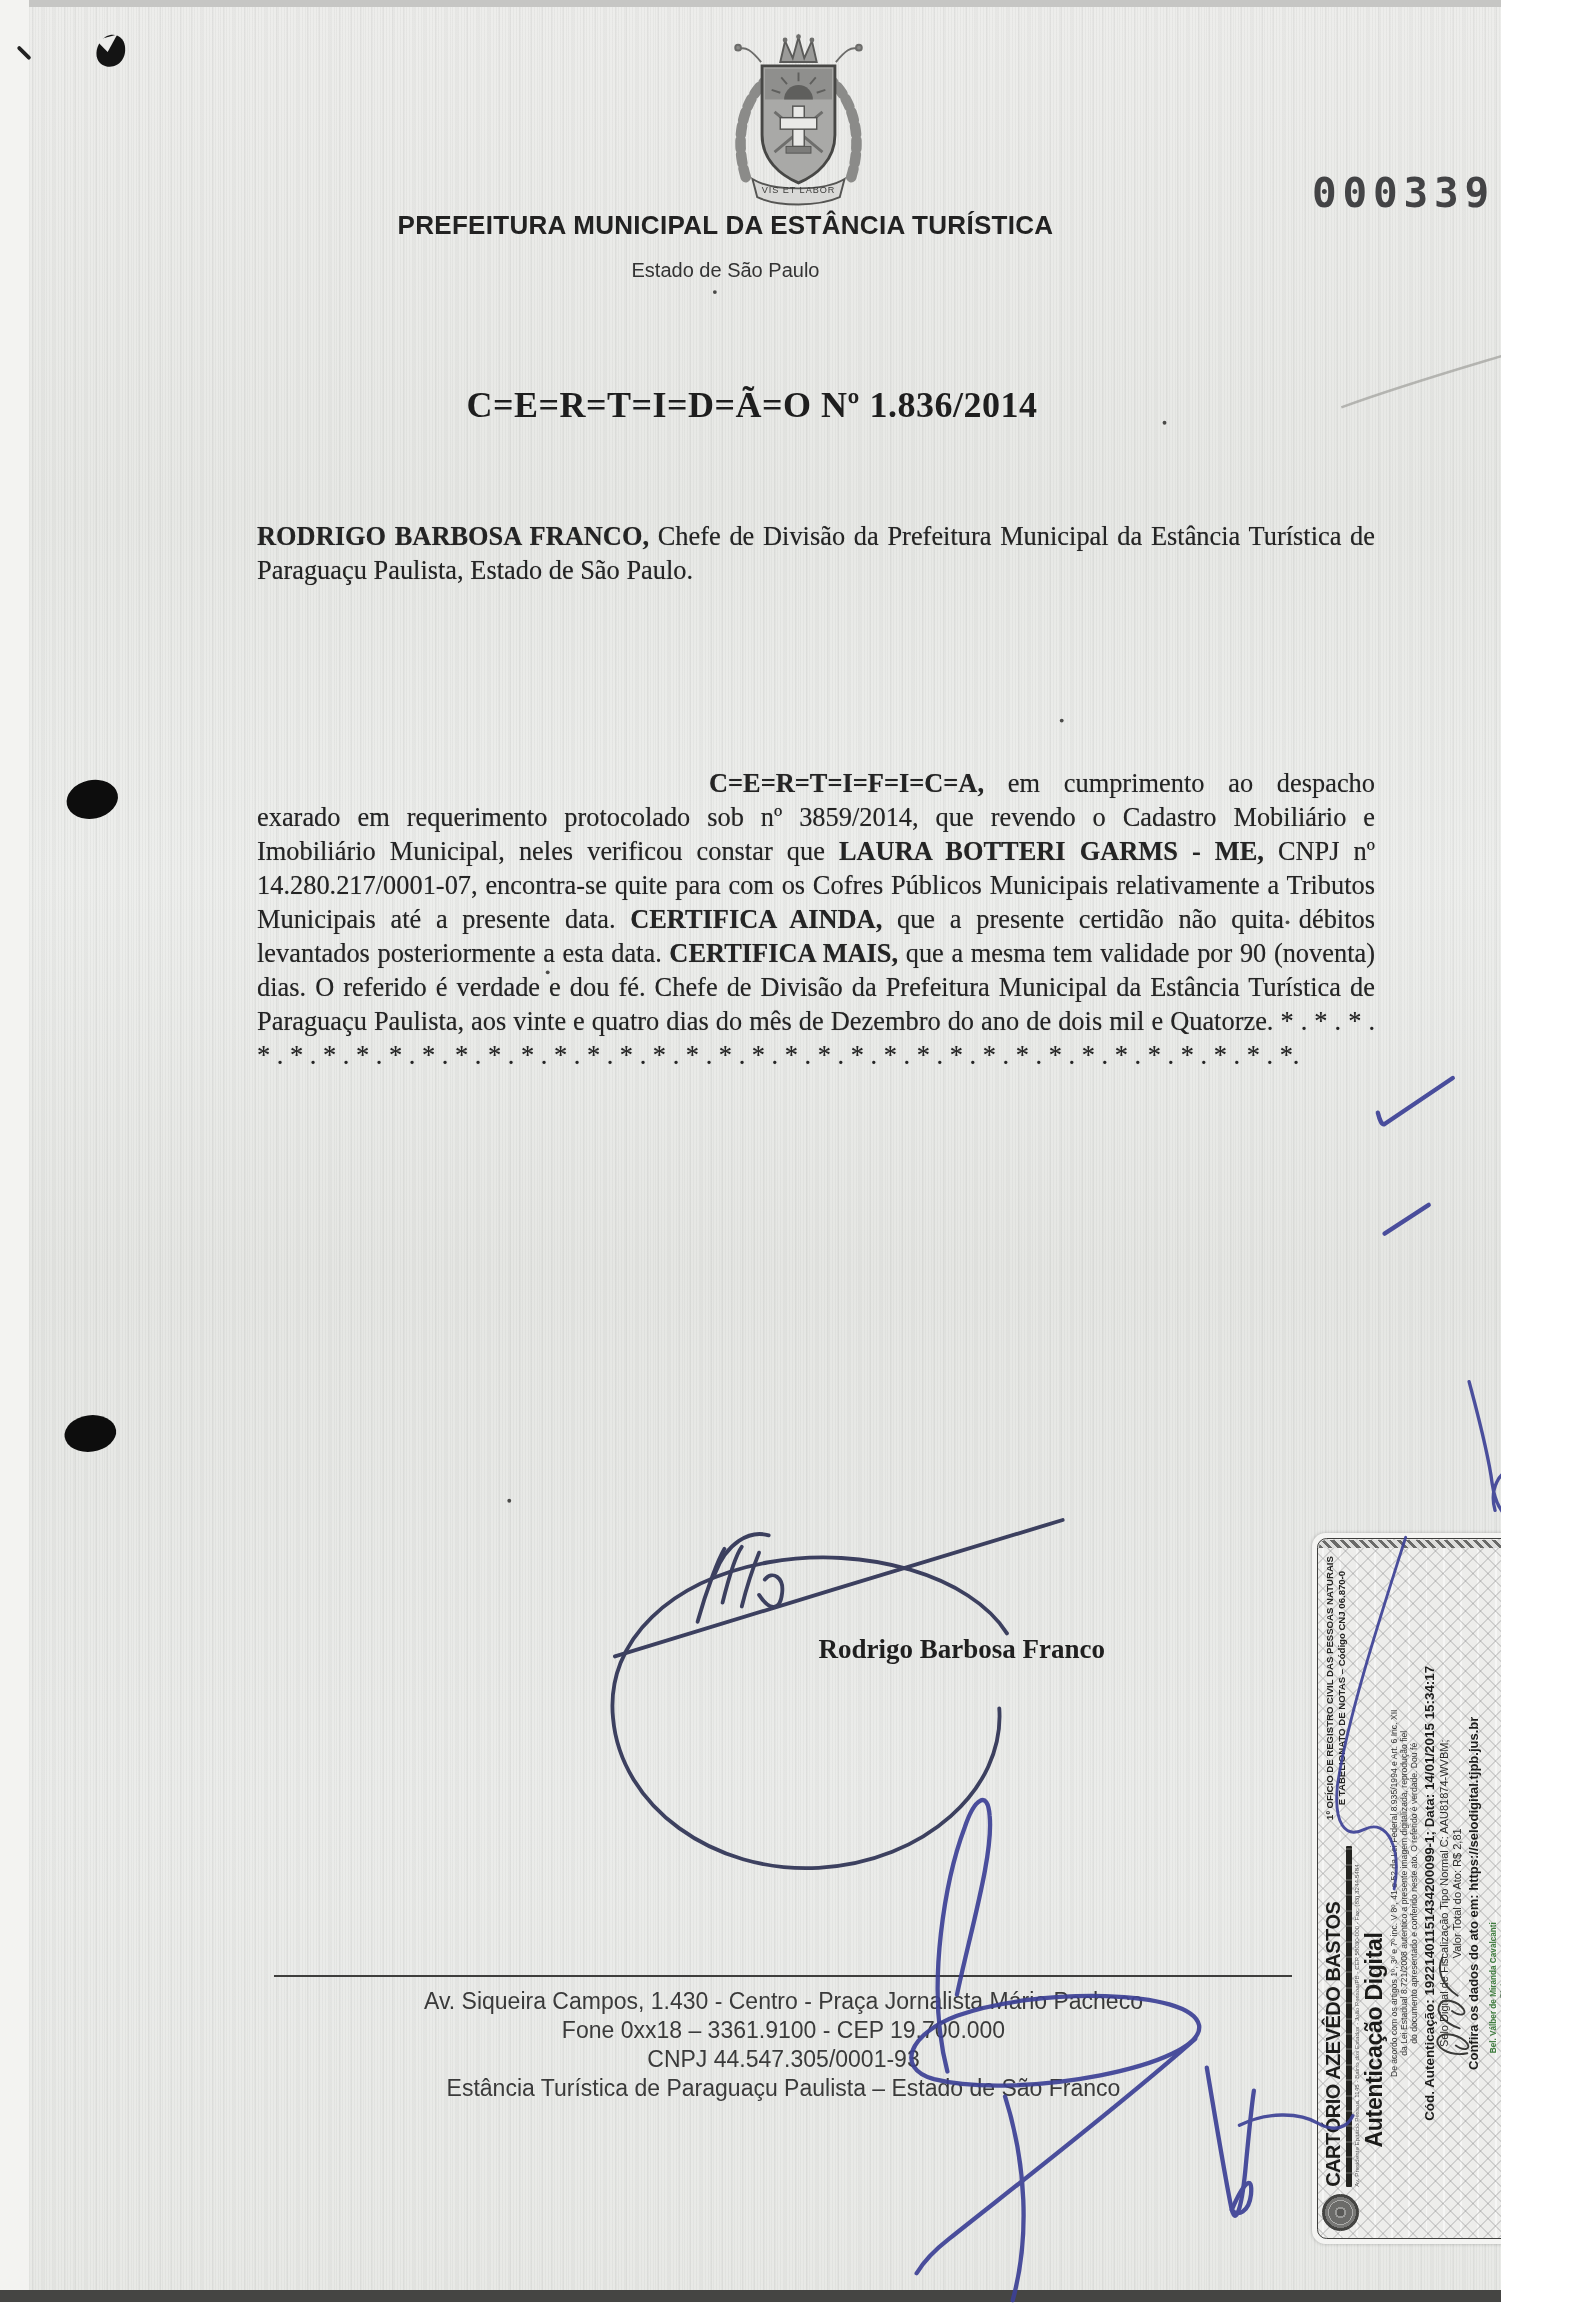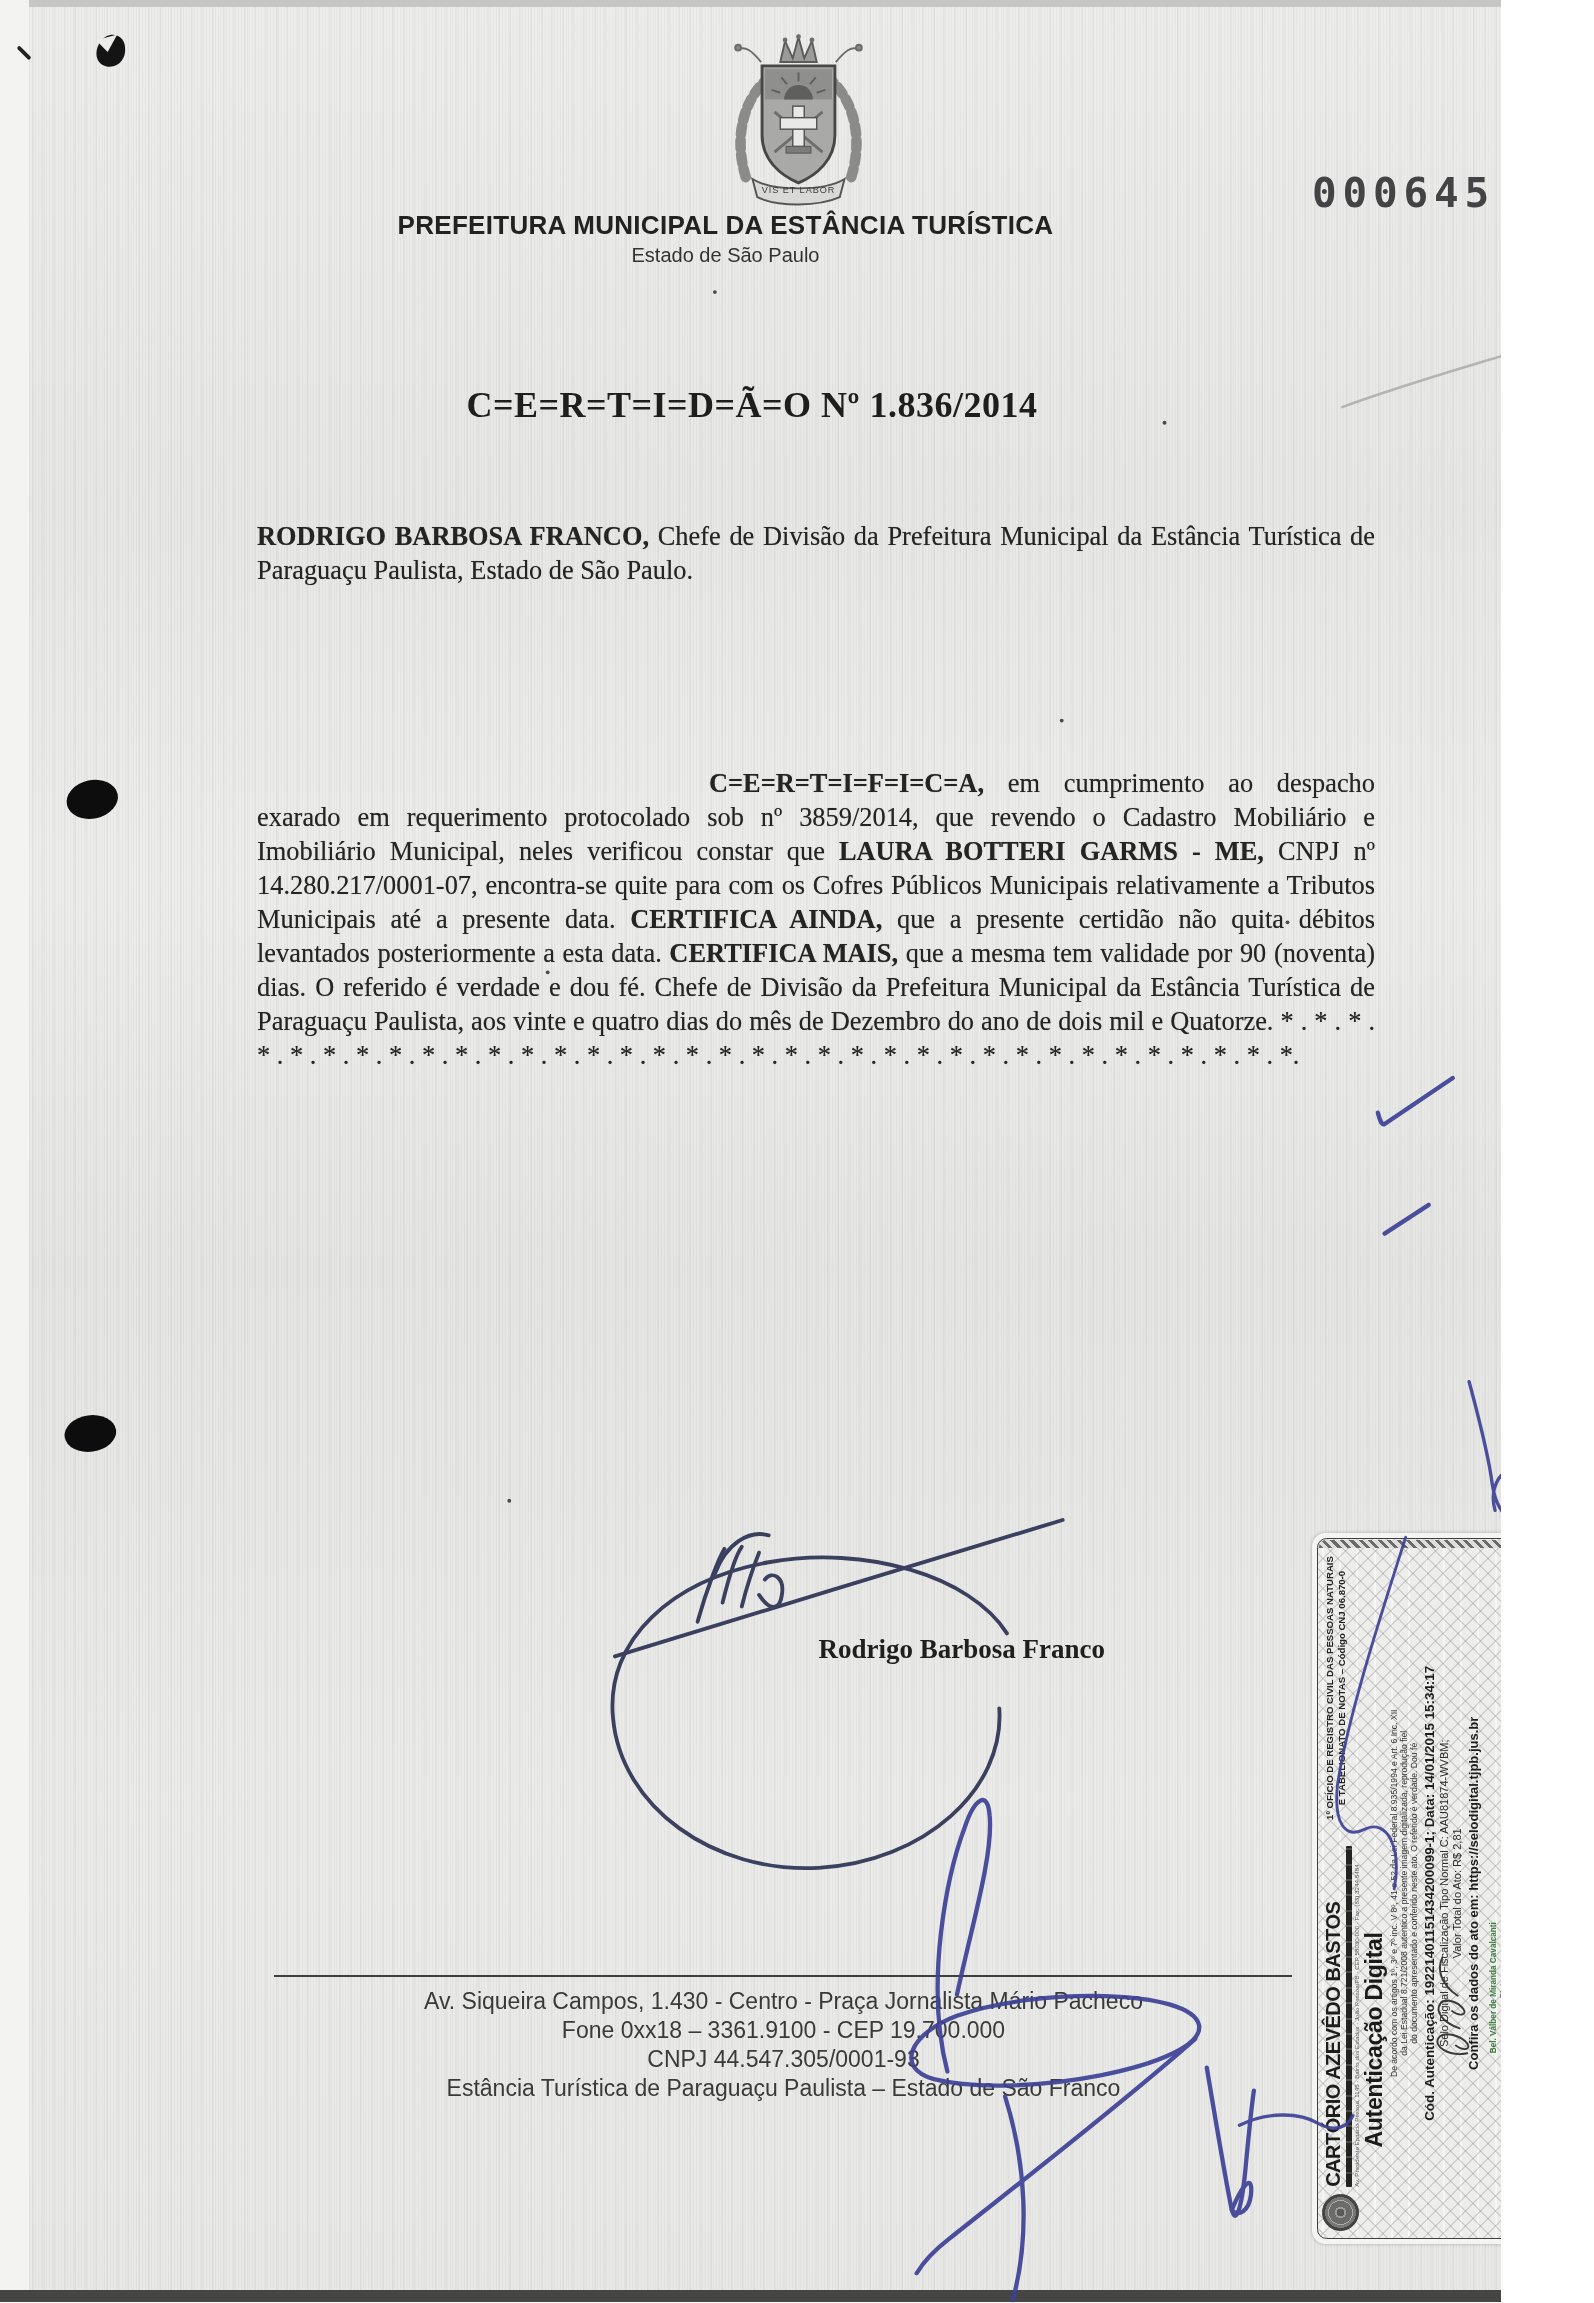--- a/index.html
+++ b/index.html
@@ -16,21 +16,21 @@
   .edge-right-dark{position:absolute;left:1579px;top:0;width:11.5px;height:100%;background:#2a2a28;}
   .edge-right-white{position:absolute;left:1591px;top:0;width:3.8px;height:100%;background:#fafafa;}
   .edge-bottom{position:absolute;left:0;top:2290px;width:100%;height:11.5px;background:#454543;}
   .edge-bottom-white{position:absolute;left:0;top:2302px;width:100%;height:1.9px;background:#fdfdfd;}
 
   .crest{position:absolute;left:717px;top:33px;}
   .header-text{position:absolute;left:149px;top:210px;width:1153px;text-align:center;
     font-family:"Liberation Sans",sans-serif;color:#222;}
   .header-text .l1{font-size:26px;font-weight:bold;letter-spacing:0.3px;}
   .header-text .l2{font-size:25px;font-weight:bold;margin-top:2.9px;}
-  .header-text .l3{font-size:20px;margin-top:3px;color:#333;}
+  .header-text .l3{font-size:20px;margin-top:18px;color:#333;}
 
   .stamp-number{position:absolute;left:1312px;top:169px;font-family:"DejaVu Sans Mono",monospace;
     font-size:41px;font-weight:600;letter-spacing:5.8px;color:#2d2d30;opacity:.88;}
 
   .doc-title{position:absolute;left:257px;top:384px;width:990px;text-align:center;
     font-size:36px;font-weight:bold;color:#1e1e1e;letter-spacing:0.5px;}
 
   .para{position:absolute;left:257px;width:1118px;font-size:26.4px;line-height:34px;
     text-align:justify;color:#242424;text-shadow:0 0 0.7px rgba(60,60,60,.55);}
   .para1{top:519px;}
@@ -123,21 +123,21 @@
     <path d="M37,152 C58,165 112,165 133,152 L128,171 C106,181 64,181 42,171 Z" fill="#d9d9d7" stroke="#55555*" stroke-width="0"></path>
     <path d="M37,152 C58,165 112,165 133,152 L128,171 C106,181 64,181 42,171 Z" fill="#d9d9d7" stroke="#555553" stroke-width="2"></path>
     <text x="85" y="167" text-anchor="middle" font-family="Liberation Sans, sans-serif" font-size="9.5" fill="#3a3a38" letter-spacing="1">VIS ET LABOR</text>
   </svg>
 
   <div class="header-text">
     <div class="l1">PREFEITURA MUNICIPAL DA ESTÂNCIA TURÍSTICA</div>
     <div class="l3">Estado de São Paulo</div>
   </div>
 
-  <div class="stamp-number">000645</div>
+  <div class="stamp-number">000339</div>
 
   <div class="doc-title">C=E=R=T=I=D=Ã=O Nº 1.836/2014</div>
 
   <div class="para para1"><span class="b">RODRIGO BARBOSA FRANCO,</span><span> Chefe de Divisão da Prefeitura Municipal da Estância Turística de Paraguaçu Paulista, Estado de São Paulo.</span></div>
 
   <div class="para para2"><span class="b">C=E=R=T=I=F=I=C=A,</span><span> em cumprimento ao despacho exarado em requerimento protocolado sob nº 3859/2014, que revendo o Cadastro Mobiliário e Imobiliário Municipal, neles verificou constar que </span><span class="b">LAURA BOTTERI GARMS - ME,</span><span> CNPJ nº 14.280.217/0001-07, encontra-se quite para com os Cofres Públicos Municipais relativamente a Tributos Municipais até a presente data. </span><span class="b">CERTIFICA AINDA,</span><span> que a presente certidão não quita débitos levantados posteriormente a esta data. </span><span class="b">CERTIFICA MAIS,</span><span> que a mesma tem validade por 90 (noventa) dias. O referido é verdade e dou fé. Chefe de Divisão da Prefeitura Municipal da Estância Turística de Paraguaçu Paulista, aos vinte e quatro dias do mês de Dezembro do ano de dois mil e Quatorze. </span><span>* . * . * . * . * . * . * . * . * . * . * . * . * . * . * . * . * . * . * . * . * . * . * . * . * . * . * . * . * . * . * . * . * . * . *.</span></div>
 
   <div class="sig-text">
     <div>Rodrigo Barbosa Franco</div>
   </div>

